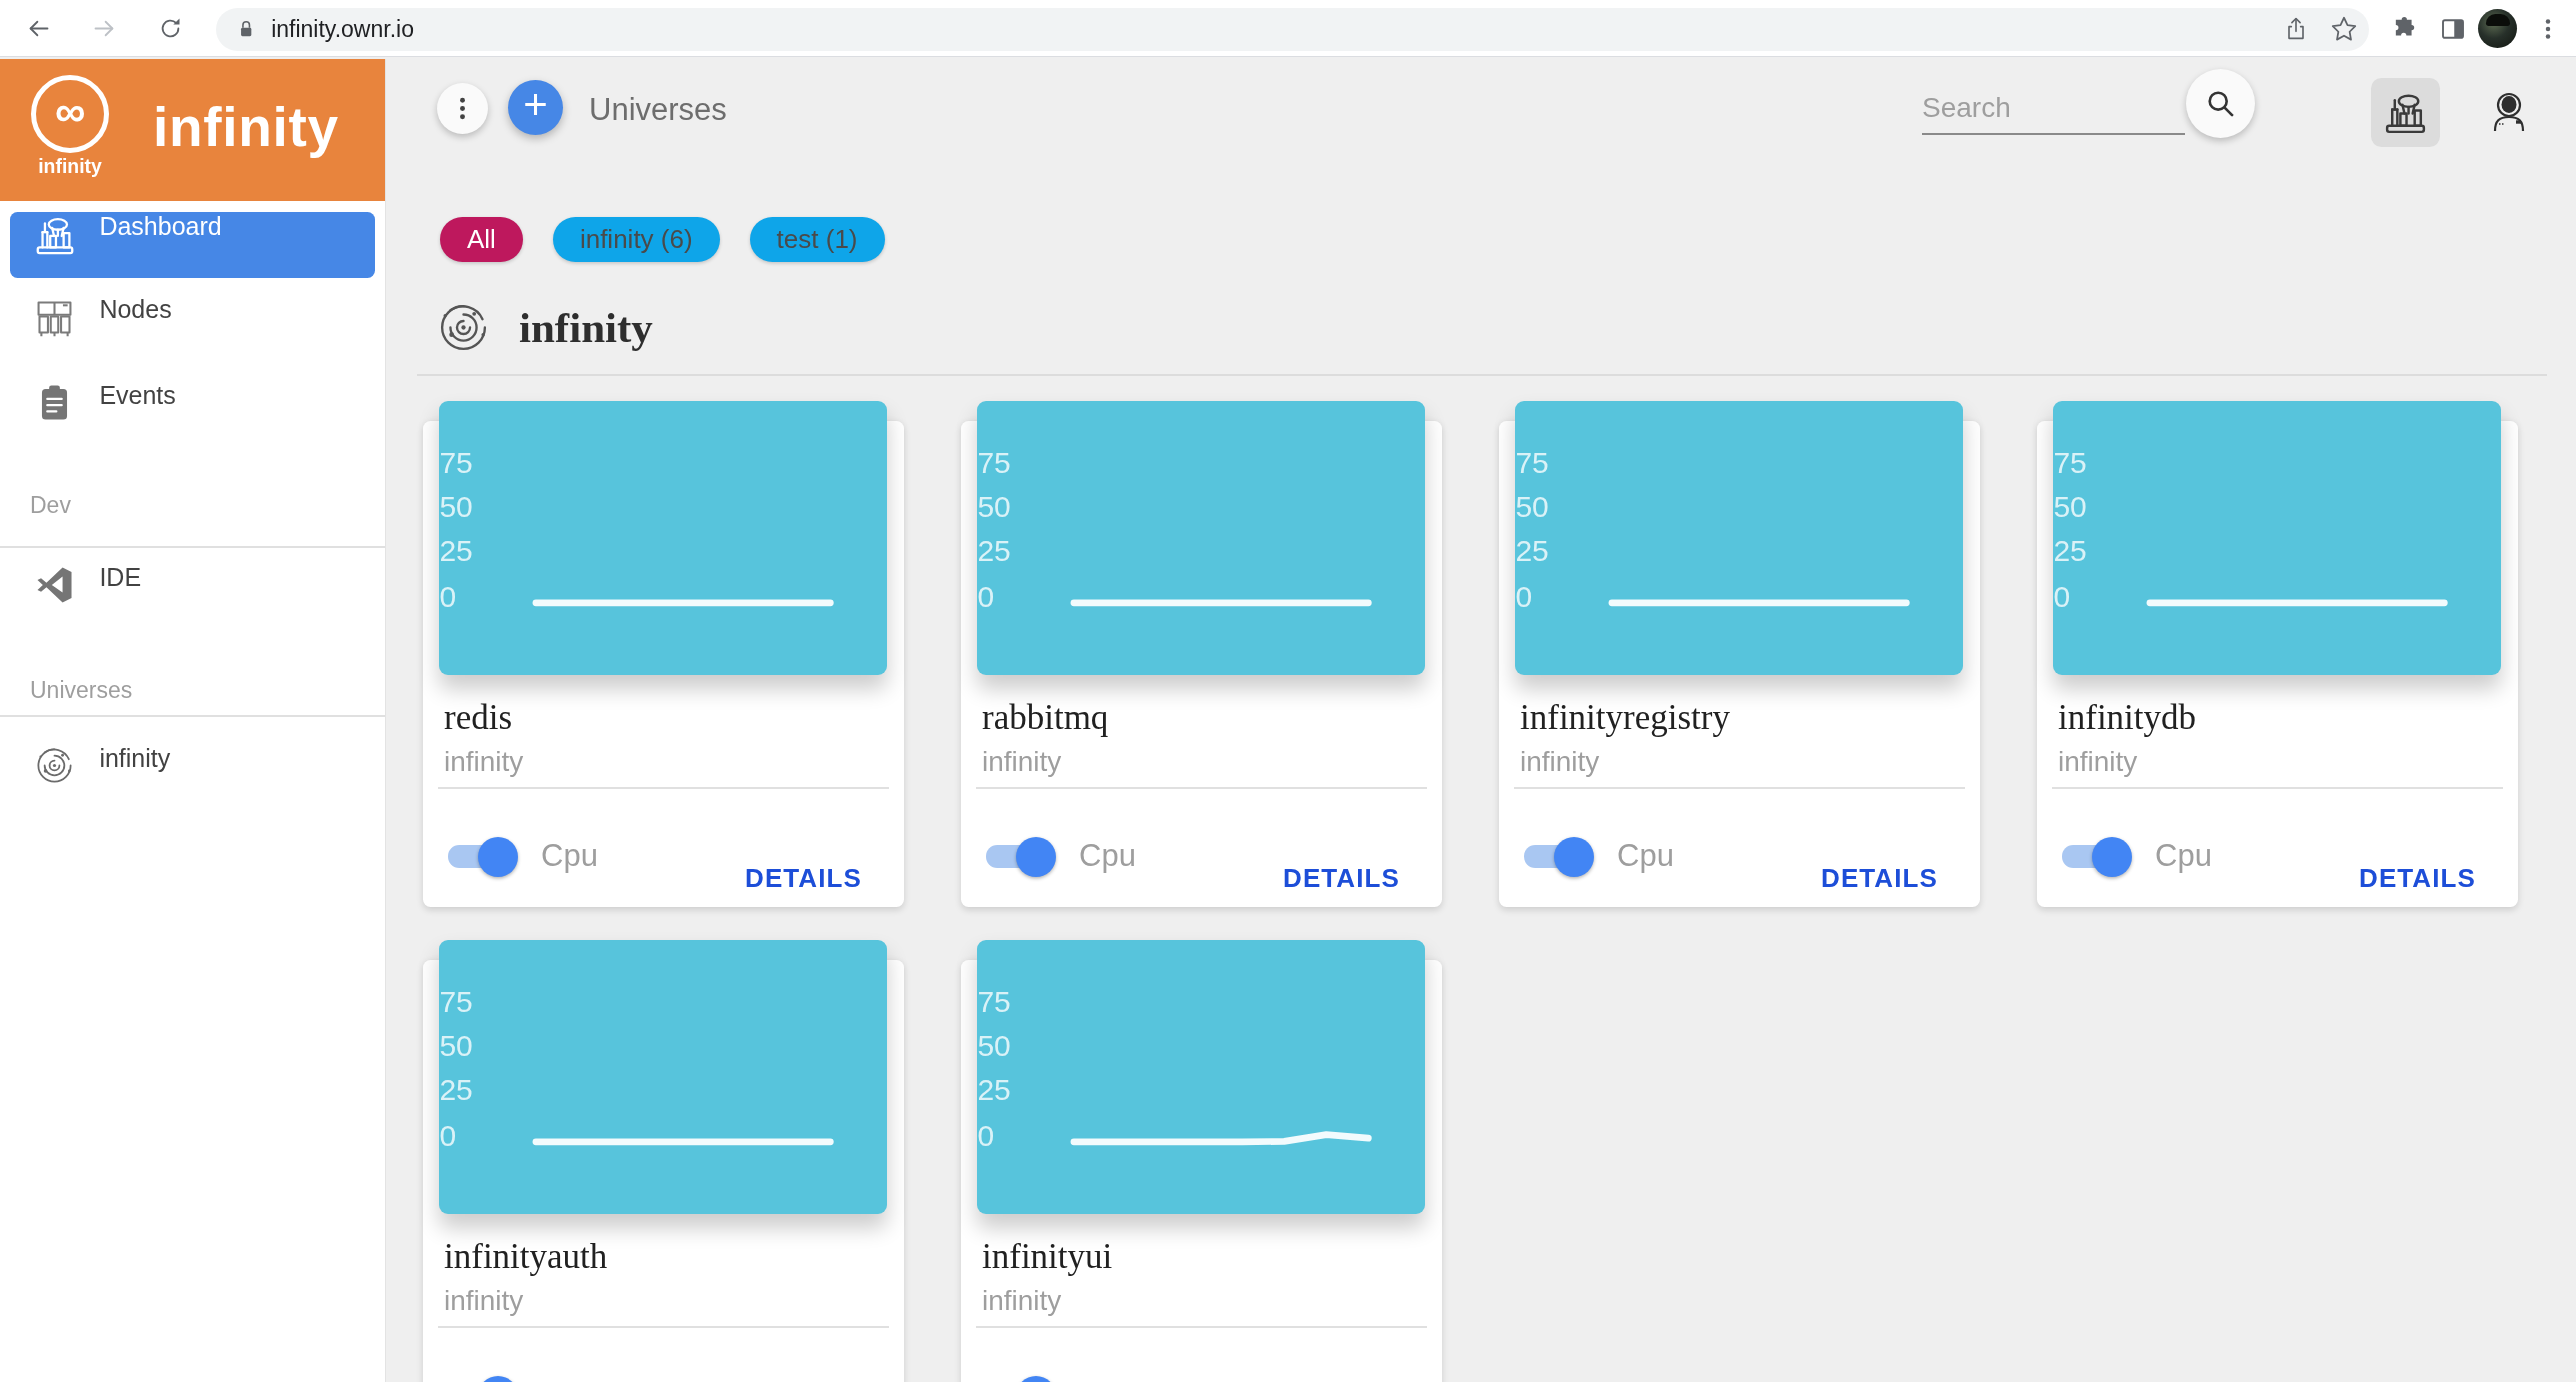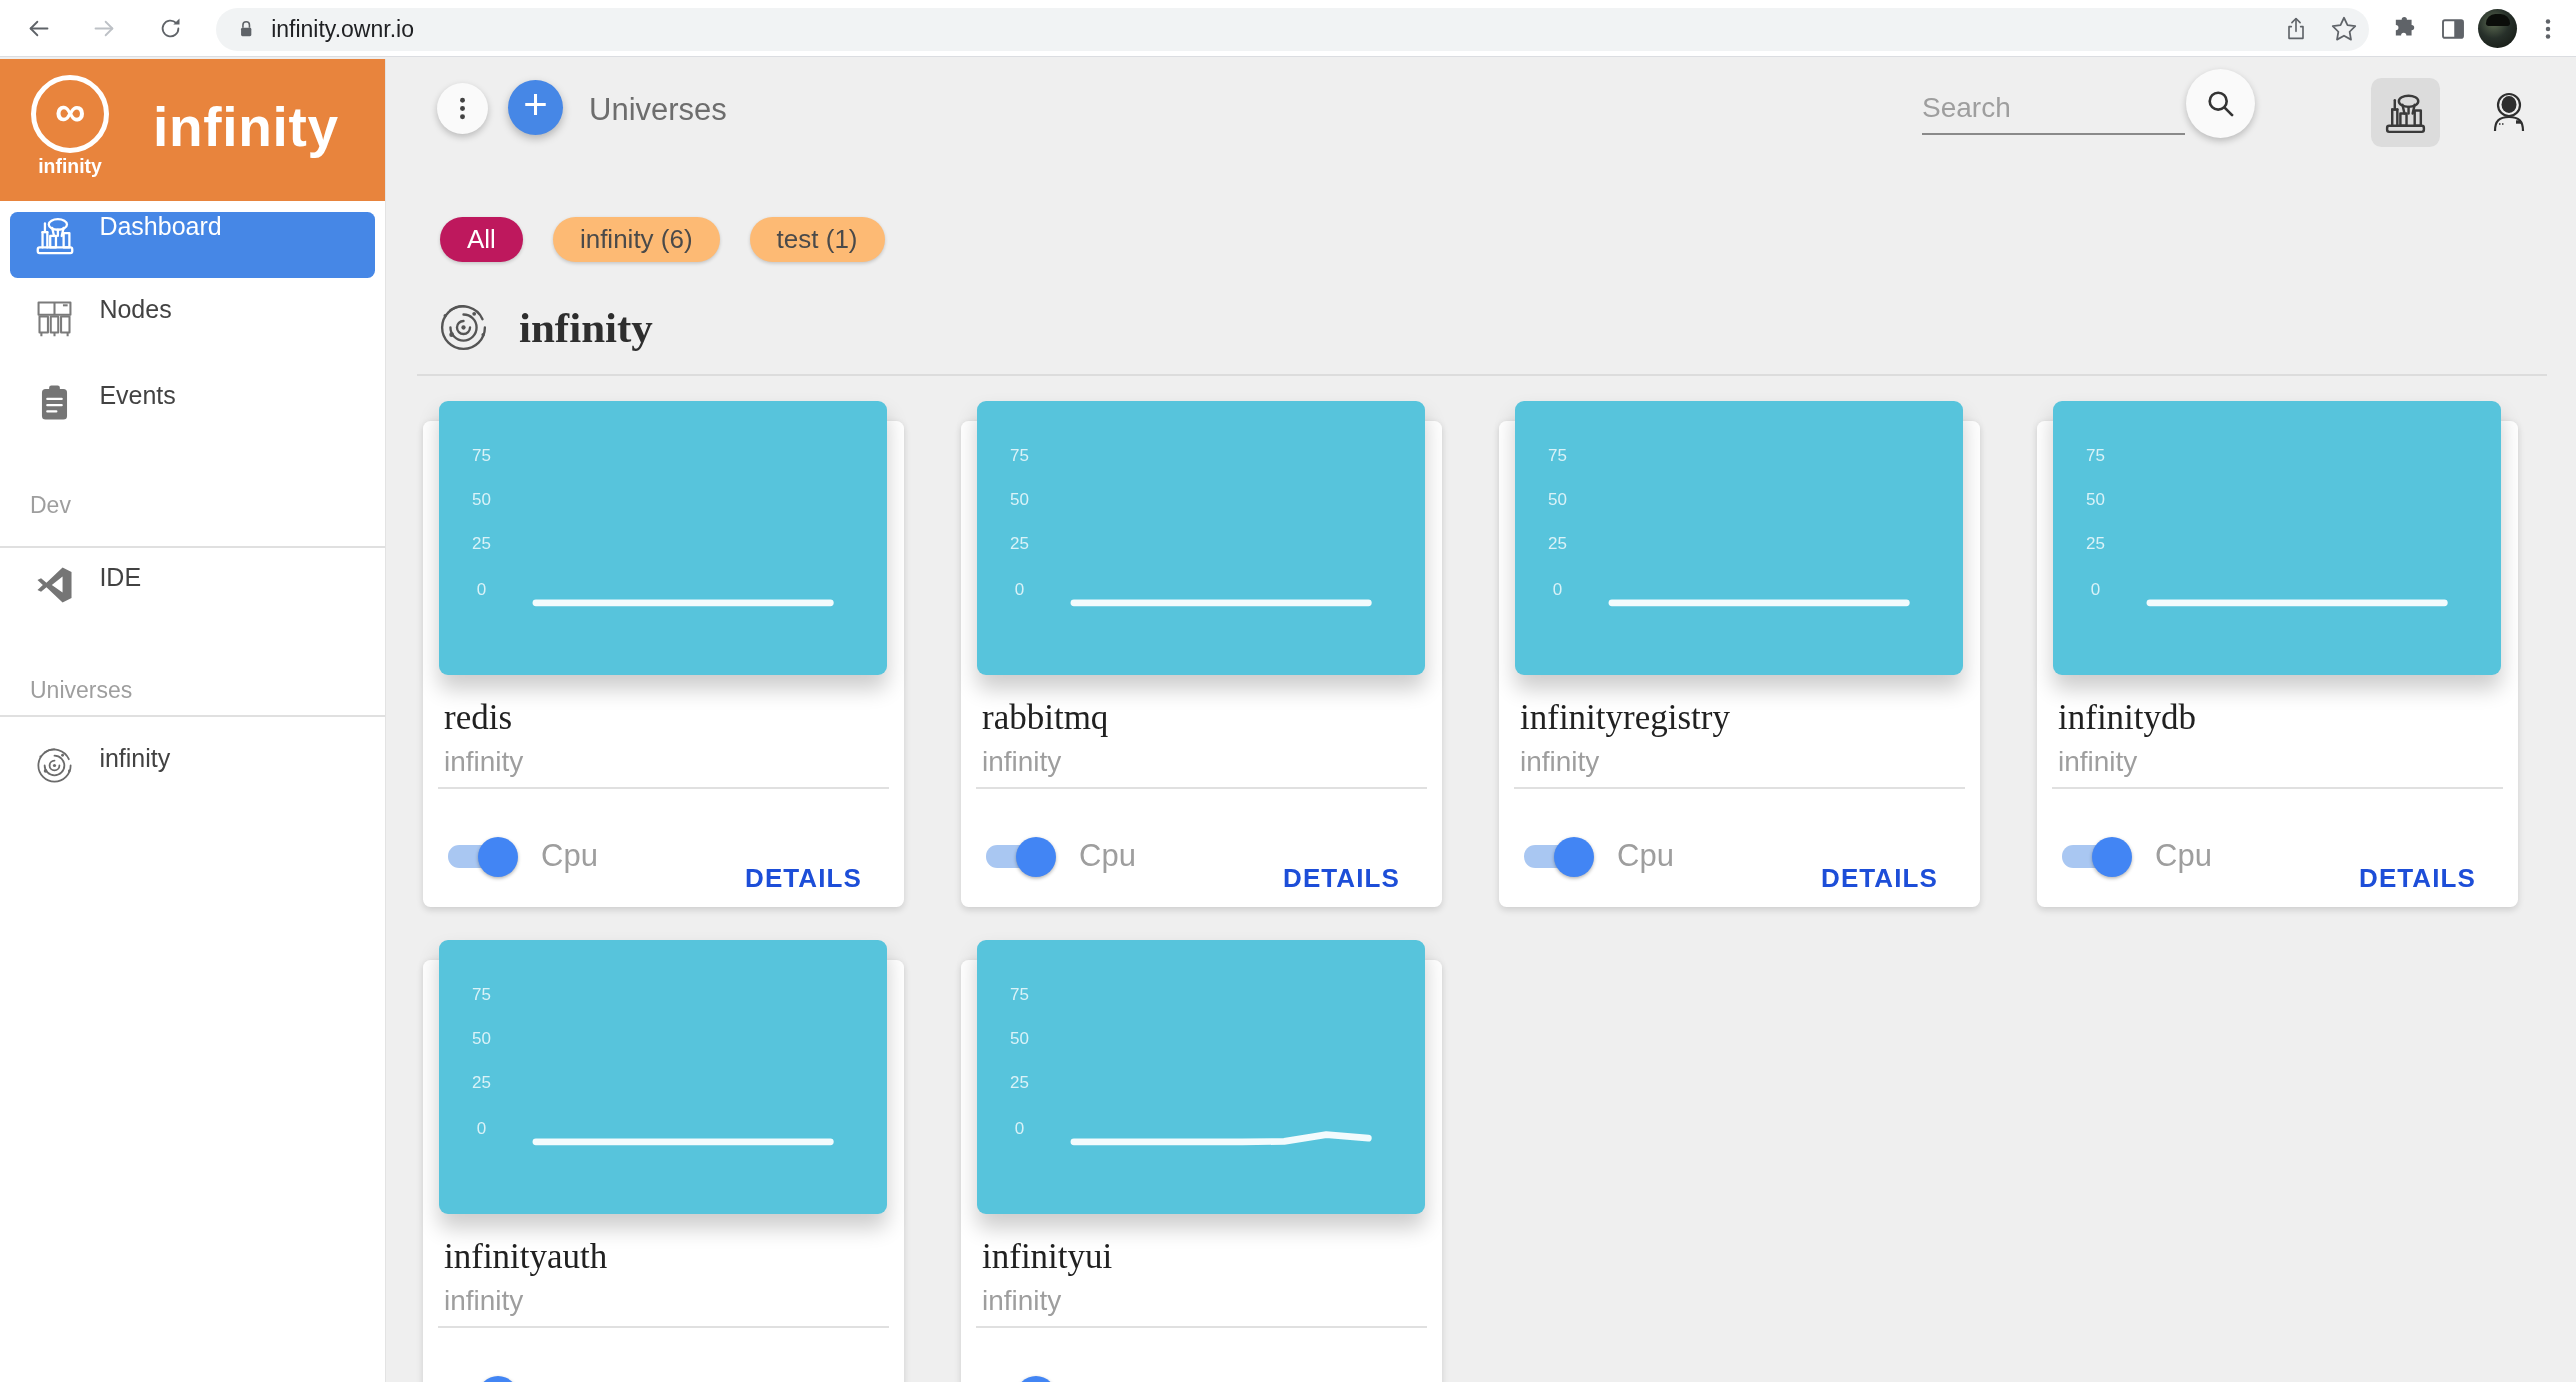--- a/index.html
+++ b/index.html
@@ -40,33 +40,33 @@
   .btn-plus .plus { color:#fff; font-size:42px; font-weight:300; line-height:1; margin-top:-4.5px; }
   .page-title { position:absolute; left:203px; top:33px; font-size:31px; color:#6D6D6D; }
 
   .search-input { position:absolute; left:1536px; top:24px; width:263px; height:52px; border:none; outline:none; background:transparent; border-bottom:2.2px solid #8a8a8a; font-size:28px; color:#424242; font-family:"Liberation Sans",sans-serif; }
   .search-input::placeholder { color:#9E9E9E; }
   .btn-search { left:1800px; top:10.4px; width:69px; height:69px; }
   .city-btn { position:absolute; left:1985px; top:19.4px; width:69px; height:69px; background:#DCDCDC; border-radius:10.4px; display:flex; align-items:center; justify-content:center; cursor:pointer; }
   .astro-btn { position:absolute; left:2088px; top:19.4px; width:69px; height:69px; display:flex; align-items:center; justify-content:center; cursor:pointer; }
 
   .chips { position:absolute; left:54px; top:158px; display:flex; gap:30px; }
-  .chip { height:45px; padding:0 27px; border-radius:22.4px; background:#fdba74; color:#4A4A4A; font-size:26px; display:flex; align-items:center; box-shadow:0 1.5px 3.7px rgba(0,0,0,.18); cursor:pointer; }
+  .chip { height:45px; padding:0 27px; border-radius:22.4px; background:#0ea5e9; color:#4A4A4A; font-size:26px; display:flex; align-items:center; box-shadow:0 1.5px 3.7px rgba(0,0,0,.18); cursor:pointer; }
   .chip.active { background:#be185d; color:#fff; }
 
   .group-head { position:absolute; left:49px; top:240px; display:flex; align-items:center; gap:27px; }
   .group-title { font-family:"Liberation Serif", serif; font-size:43px; font-weight:bold; color:#2E2E2E; }
   .group-divider { position:absolute; left:31px; top:315px; width:2130px; height:1.5px; background:#DCDCDC; }
 
   
   .cards-grid { position:absolute; left:37px; top:342px; display:grid; grid-template-columns:repeat(4,481px); column-gap:57px; row-gap:33px; }
   .card-wrap { position:relative; width:481px; height:506px; }
   .card { position:absolute; left:0; top:20px; width:481px; height:486px; background:#fff; border-radius:7.5px; box-shadow:0 2.2px 7.5px rgba(0,0,0,.14); }
   .chart-panel { position:absolute; left:16.4px; top:0; width:448px; height:274px; background:#57C4DC; border-radius:9px; box-shadow:0 13.4px 21px rgba(0,0,0,.20); z-index:2; }
-  .ytick { position:absolute; left:0; width:84px; text-align:center; font-size:17px; color:rgba(255,255,255,.78); }
+  .ytick { position:absolute; left:0; width:84px; text-align:left; font-size:30px; color:rgba(255,255,255,.78); }
   .ytick.t0 { top:45px; } .ytick.t1 { top:89px; } .ytick.t2 { top:133px; } .ytick.t3 { top:179px; }
   .spark { position:absolute; left:0; top:0; width:448px; height:274px; }
   .spark polyline { fill:none; stroke:rgba(255,255,255,.92); stroke-width:9; stroke-linecap:round; stroke-linejoin:round; }
   .card-title { position:absolute; left:21px; top:277px; font-family:"Liberation Serif", serif; font-size:35px; color:#212121; }
   .card-sub { position:absolute; left:21px; top:325px; font-size:28px; color:#9E9E9E; }
   .card-divider { position:absolute; left:15px; right:15px; top:366px; height:1.5px; background:#E0E0E0; }
   .card-actions { position:absolute; left:0; right:0; top:368px; bottom:0; }
   .switch { position:absolute; left:25px; top:46px; width:78px; height:42px; cursor:pointer; }
   .switch .track { position:absolute; left:0; top:10.4px; width:64px; height:22.4px; border-radius:11.2px; background:#A9C7F2; }
   .switch .thumb { position:absolute; left:30px; top:1.5px; width:40px; height:40px; border-radius:50%; background:#4285F4; box-shadow:0 1.5px 3.7px rgba(0,0,0,.3); }

